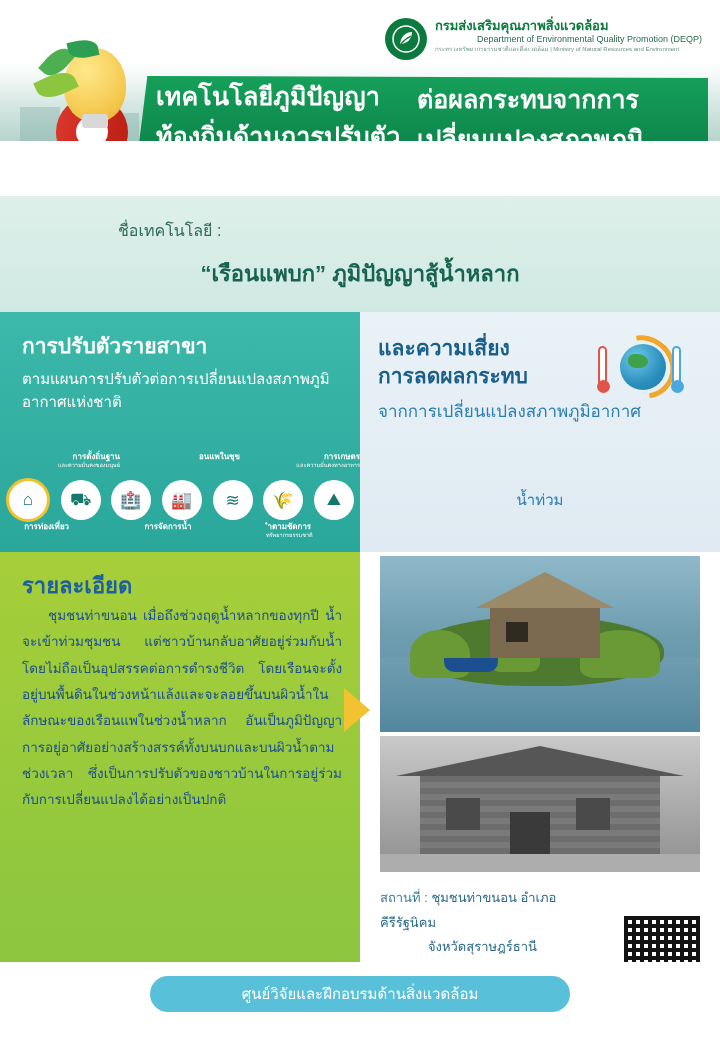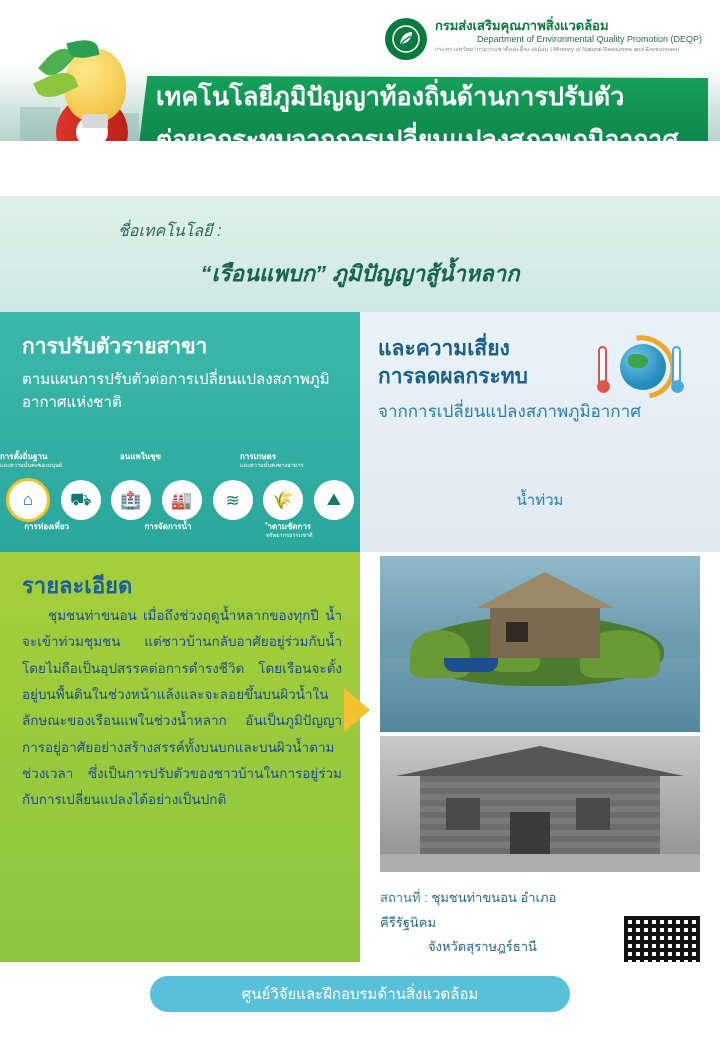--- a/index.html
+++ b/index.html
@@ -47,21 +47,21 @@
   .org-th { font-size: 13px; color: #0c7a3e; font-weight: bold; }
   .org-en { font-size: 9px; color: #2b6a4e; padding-left: 42px; }
   .org-sub { font-size: 6px; color: #6f8f82; }
 
   
   .title-banner {
     position: absolute; top: 76px; left: 130px;
     width: 578px; height: 94px;
     background: linear-gradient(180deg,#15a05a 0%,#0b7c46 100%);
     clip-path: polygon(3% 0%, 100% 2%, 100% 92%, 1% 100%);
-    display: flex; flex-direction: column; 
+    display: flex; flex-direction: row; 
     padding-left: 26px;
   }
   .title-line1 {
     color: #ffffff; font-size: 25px; font-weight: bold; letter-spacing: .2px;
   }
   .title-line2 {
     color: #ffffff; font-size: 25px; font-weight: bold; margin-top: 3px; font-family: Liberation Serif, serif;
   }
 
   
@@ -91,21 +91,20 @@
     position: absolute; background: #3aa94a; border-radius: 0 60% 0 60%;
   }
   .leaf.l1 { left: 6px; top: 34px; width: 40px; height: 22px; transform: rotate(-25deg); background:#8cc63f; }
   .leaf.l2 { left: 10px; top: 12px; width: 34px; height: 20px; transform: rotate(-48deg); background:#4cb050; }
   .leaf.l3 { left: 38px; top: 0px;  width: 30px; height: 18px; transform: rotate(-12deg); background:#2e9e53; }
 
   
   .tech-band {
     position: absolute; top: 196px; left: 0; width: 720px; height: 116px;
     background: linear-gradient(180deg,#dff0ea 0%, #cfe9e2 100%);
-    font-style: italic;
   }
   .tech-label {
     position: absolute; top: 22px; left: 118px;
     font-size: 16px; color: #2f6b5c;
   }
   .tech-name {
     position: absolute; top: 60px; left: 0; width: 720px;
     text-align: center;
     font-size: 22px; font-weight: bold; color: #17634f;
   }
@@ -122,21 +121,21 @@
   .panel-left p {
     color: #ffffff; font-size: 15px; line-height: 1.5; margin-top: 8px;
   }
   .icon-strip {
     position: absolute; left: 0; top: 140px; width: 360px; height: 100px;
   }
   .strip-labels-top {
     position: absolute; top: 0; left: 0; width: 360px;
     display: flex; color: #ffffff; font-size: 8px; font-weight: bold;
   }
-  .strip-labels-top span { flex: 1; text-align: left; line-height:1.25;}
+  .strip-labels-top span { flex: 1; text-align: right; line-height:1.25;}
   .strip-labels-top span small{ font-weight: normal; font-size: 5.6px; display:block;}
   .icon-row {
     position: absolute; top: 26px; left: 6px; width: 348px;
     display: flex; justify-content: space-between; align-items: center;
   }
   .ic {
     width: 40px; height: 40px; border-radius: 50%;
     background: #ffffff;
     display: flex; align-items: center; justify-content: center;
     color: #16786d; font-size: 17px;

